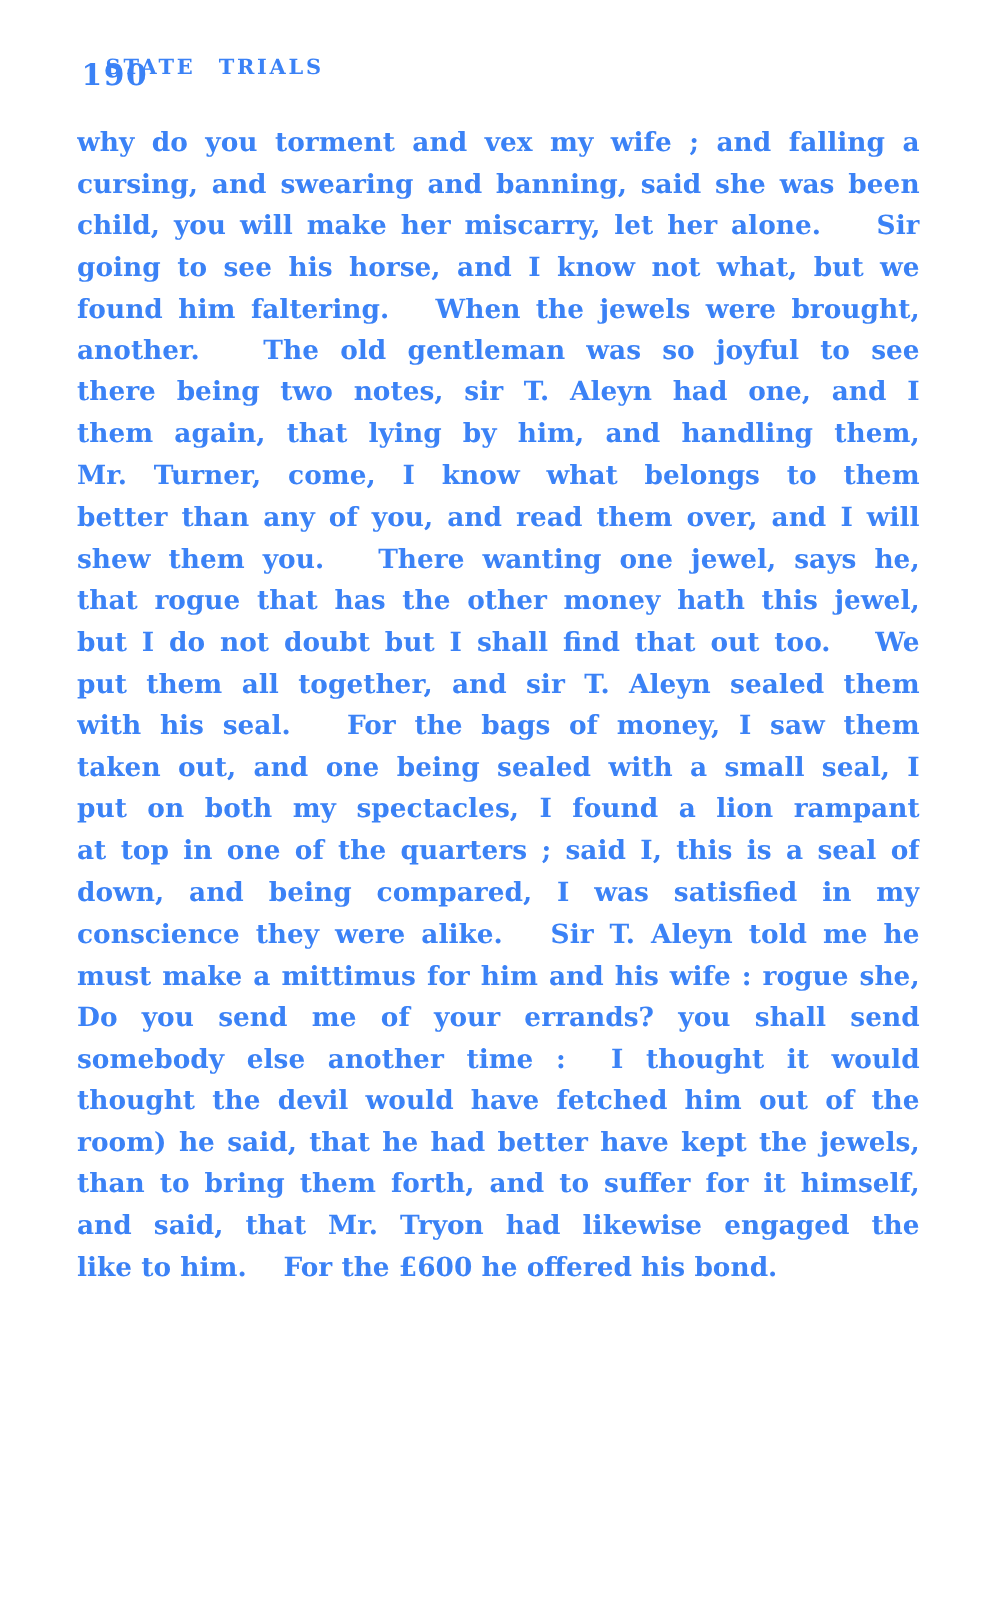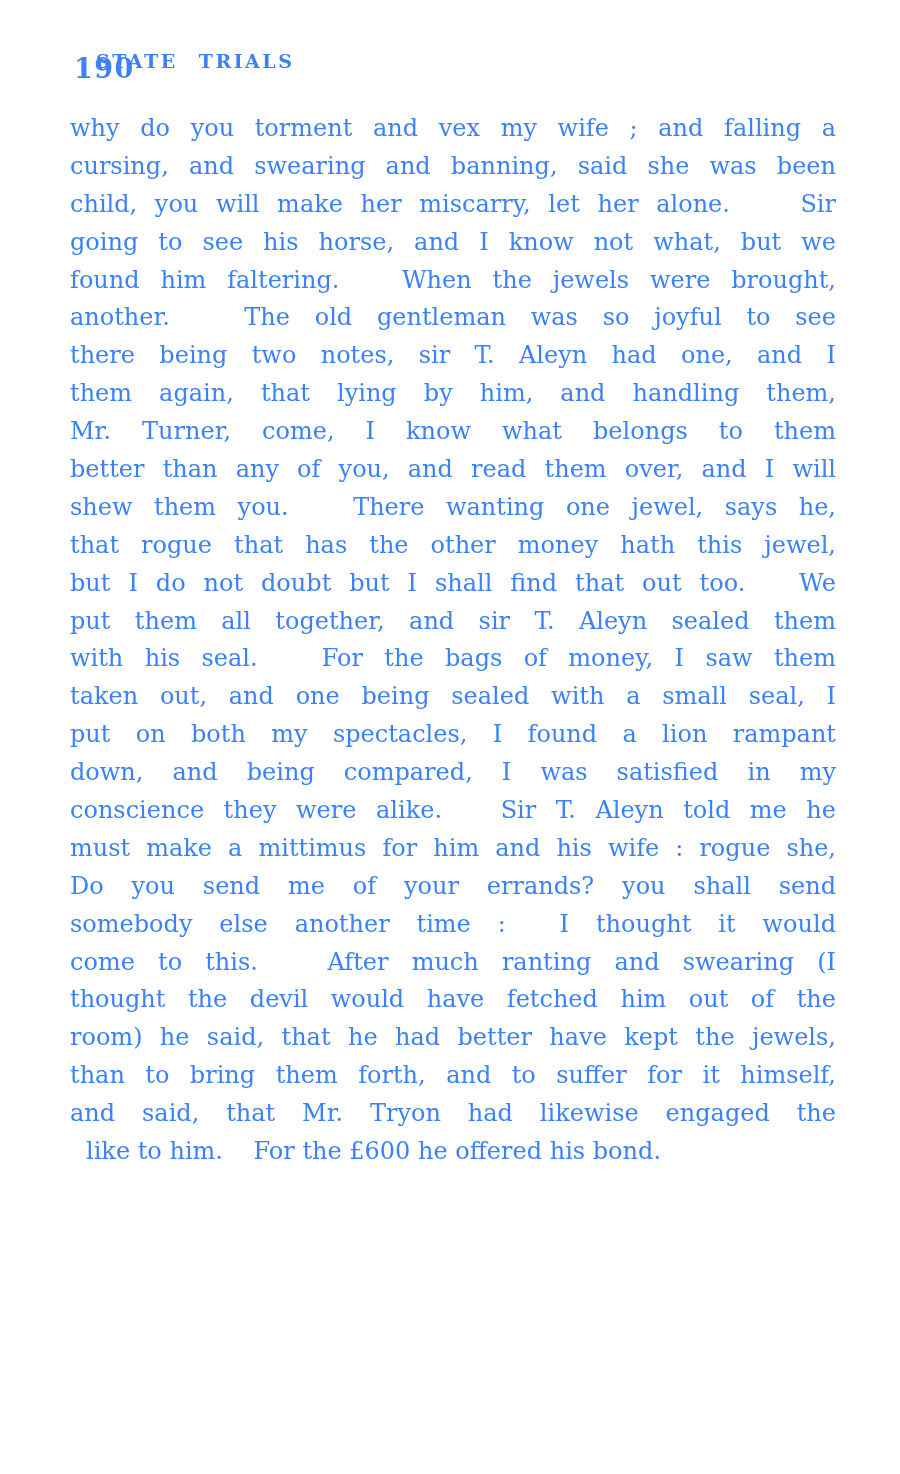--- a/index.html
+++ b/index.html
@@ -39,32 +39,31 @@
     letter-spacing: 2.5px;
     word-spacing: 12px;
   }
   .bodytext {
     position: absolute;
     top: 110px;
     left: 70px;
     width: 766px;
   }
   .line {
-    font-weight: 400;
+    font-weight: 700;
     font-size: 24px;
     line-height: 37.9px;
     height: 37.9px;
     overflow: hidden;
     text-align: justify;
     text-align-last: justify;
     white-space: normal;
   }
   .line.final {
     text-align-last: left;
-    margin-left: 16px;
   }
 </style>
 </head>
 <body>
 
 <div class="page">
   <div class="running-head">
     <span class="pagenum">190</span>
     <span class="title">STATE TRIALS</span>
   </div>
@@ -79,25 +78,25 @@
       <div class="line">them again, that lying by him, and handling them,</div>
       <div class="line">Mr. Turner, come, I know what belongs to them</div>
       <div class="line">better than any of you, and read them over, and I will</div>
       <div class="line">shew them you.&nbsp;&nbsp; There wanting one jewel, says he,</div>
       <div class="line">that rogue that has the other money hath this jewel,</div>
       <div class="line">but I do not doubt but I shall find that out too.&nbsp;&nbsp; We</div>
       <div class="line">put them all together, and sir T. Aleyn sealed them</div>
       <div class="line">with his seal.&nbsp;&nbsp; For the bags of money, I saw them</div>
       <div class="line">taken out, and one being sealed with a small seal, I</div>
       <div class="line">put on both my spectacles, I found a lion rampant</div>
+      <div class="line">at top in one of the quarters ; said I, this is a seal of</div>
       <div class="line">down, and being compared, I was satisfied in my</div>
       <div class="line">conscience they were alike.&nbsp;&nbsp; Sir T. Aleyn told me he</div>
       <div class="line">must make a mittimus for him and his wife : rogue she,</div>
       <div class="line">Do you send me of your errands? you shall send</div>
       <div class="line">somebody else another time :&nbsp; I thought it would</div>
-      <div class="line">come to this.&nbsp;&nbsp; After much ranting and swearing (I</div>
       <div class="line">thought the devil would have fetched him out of the</div>
       <div class="line">room) he said, that he had better have kept the jewels,</div>
       <div class="line">than to bring them forth, and to suffer for it himself,</div>
       <div class="line">and said, that Mr. Tryon had likewise engaged the</div>
       <div class="line final">like to him.&nbsp;&nbsp;&nbsp; For the £600 he offered his bond.</div>
     </div>
 </div>
 
 </body></html>

